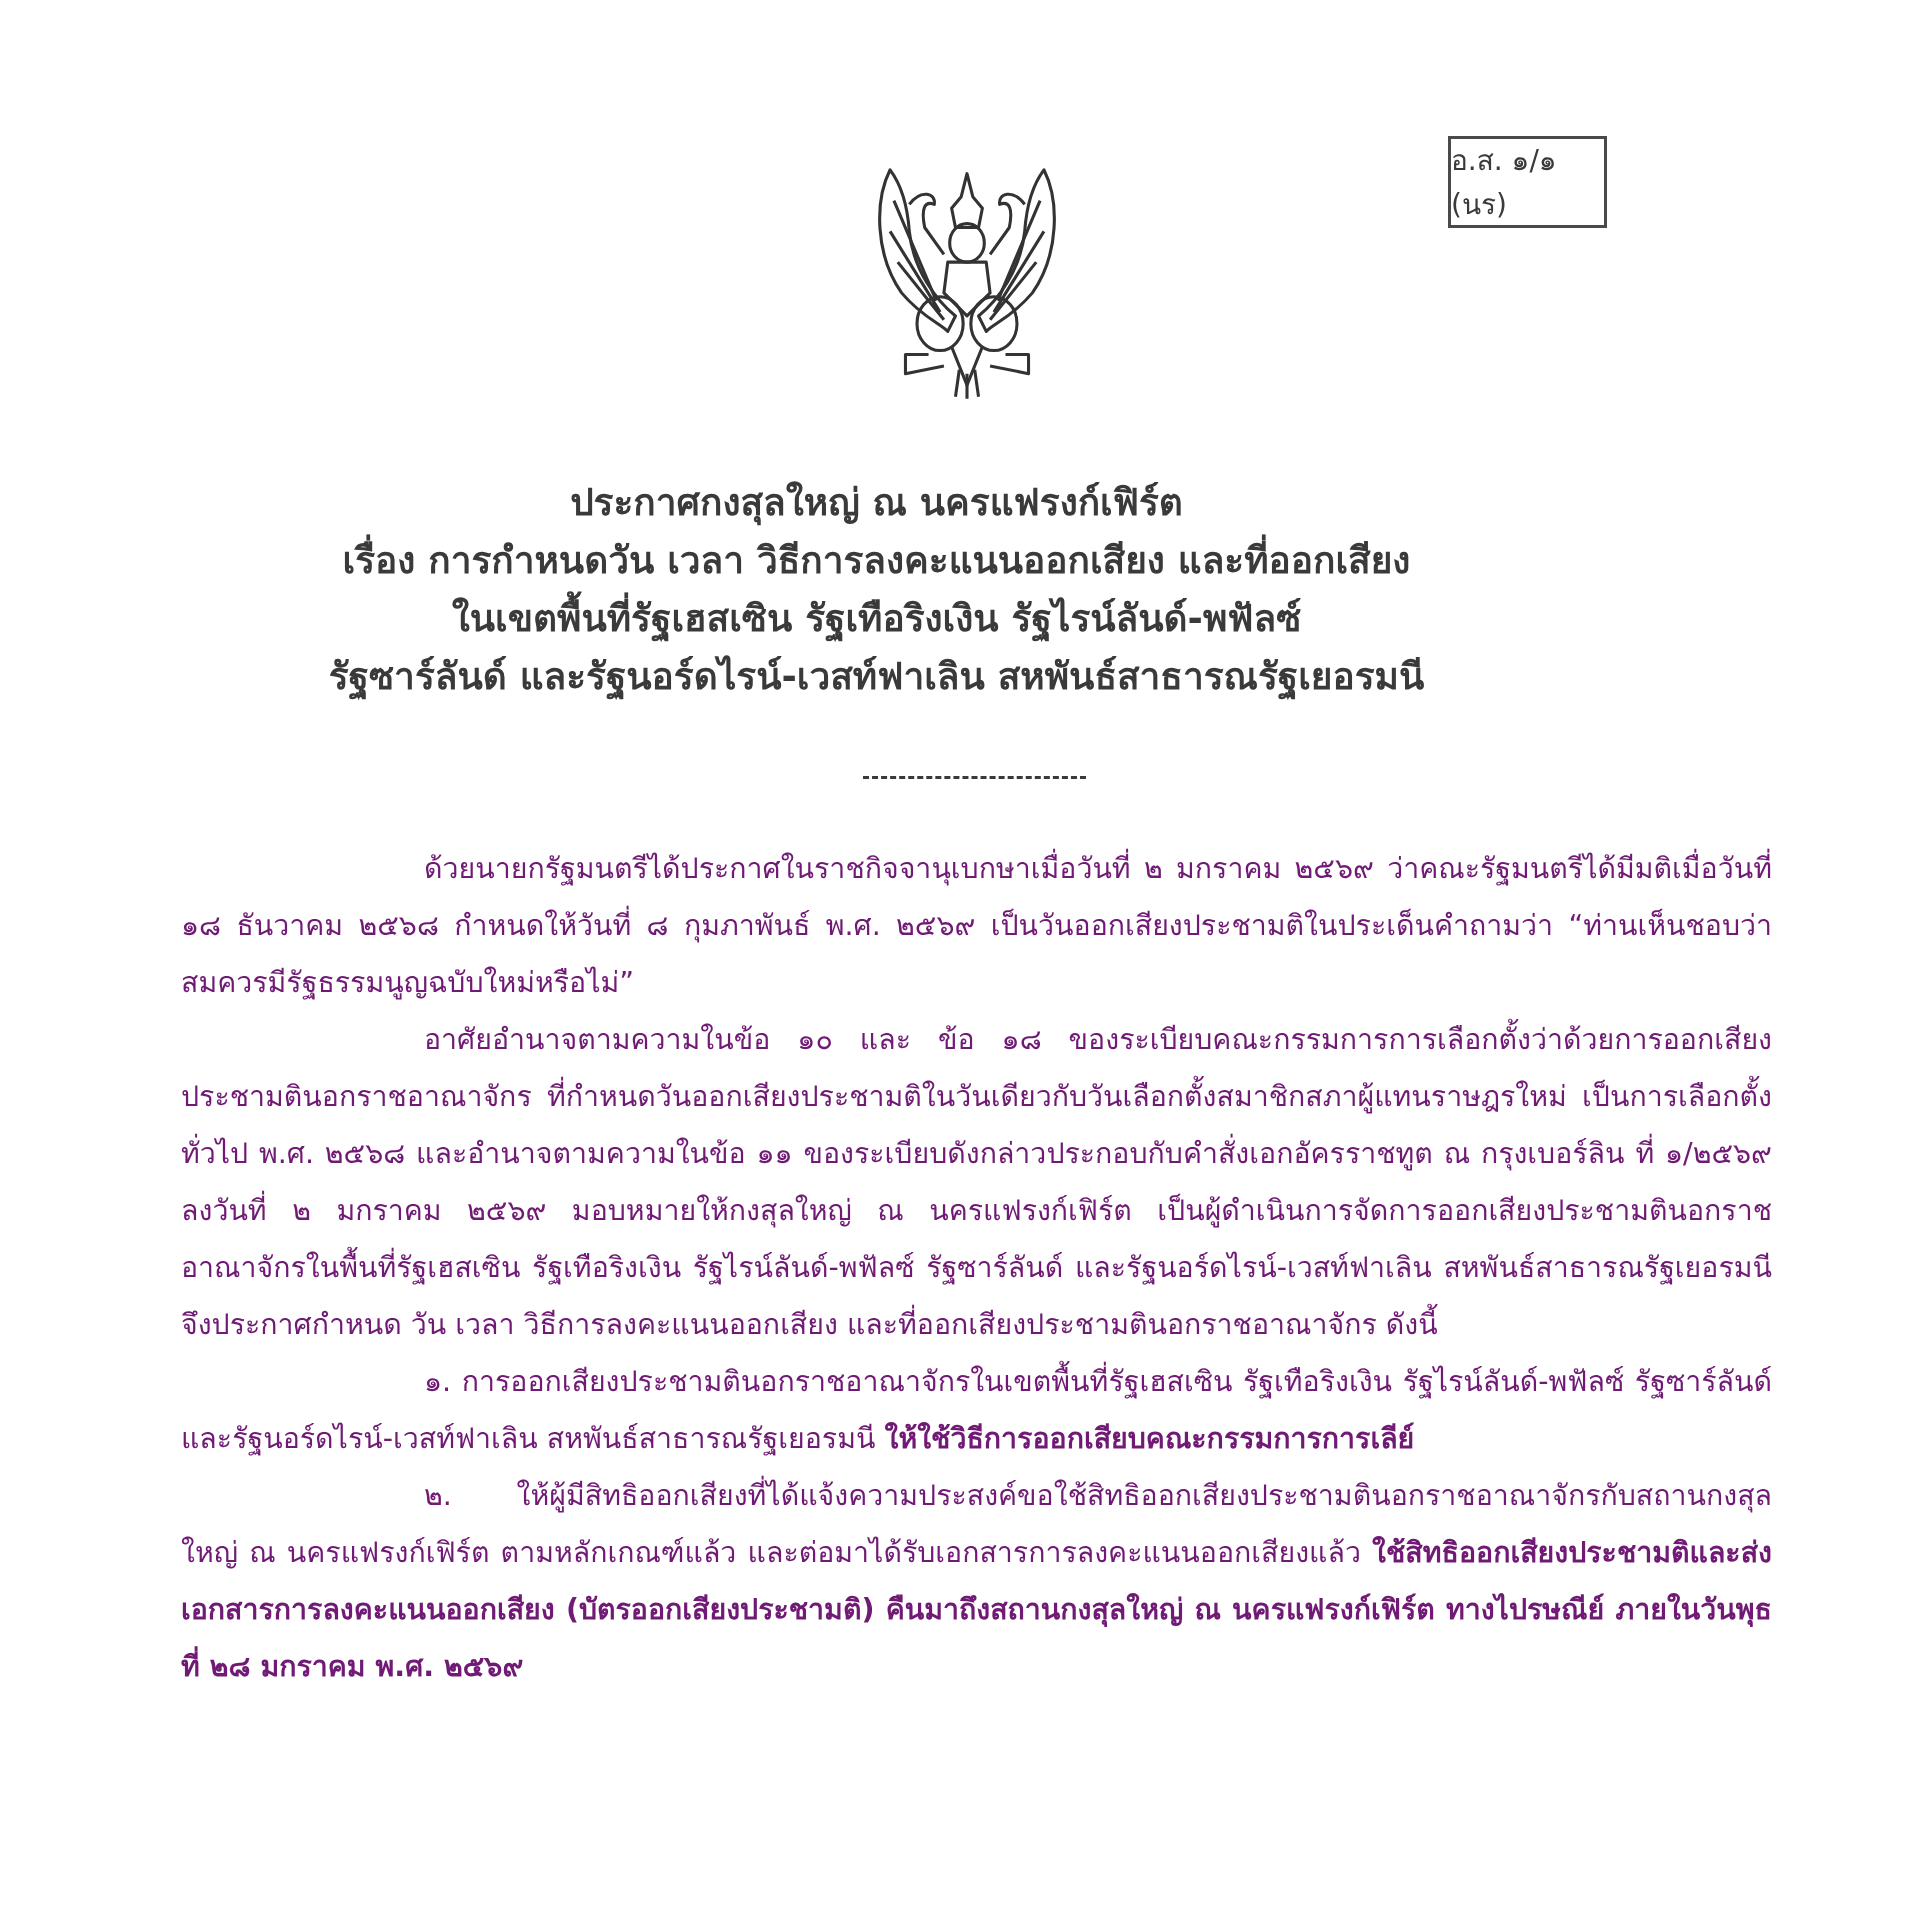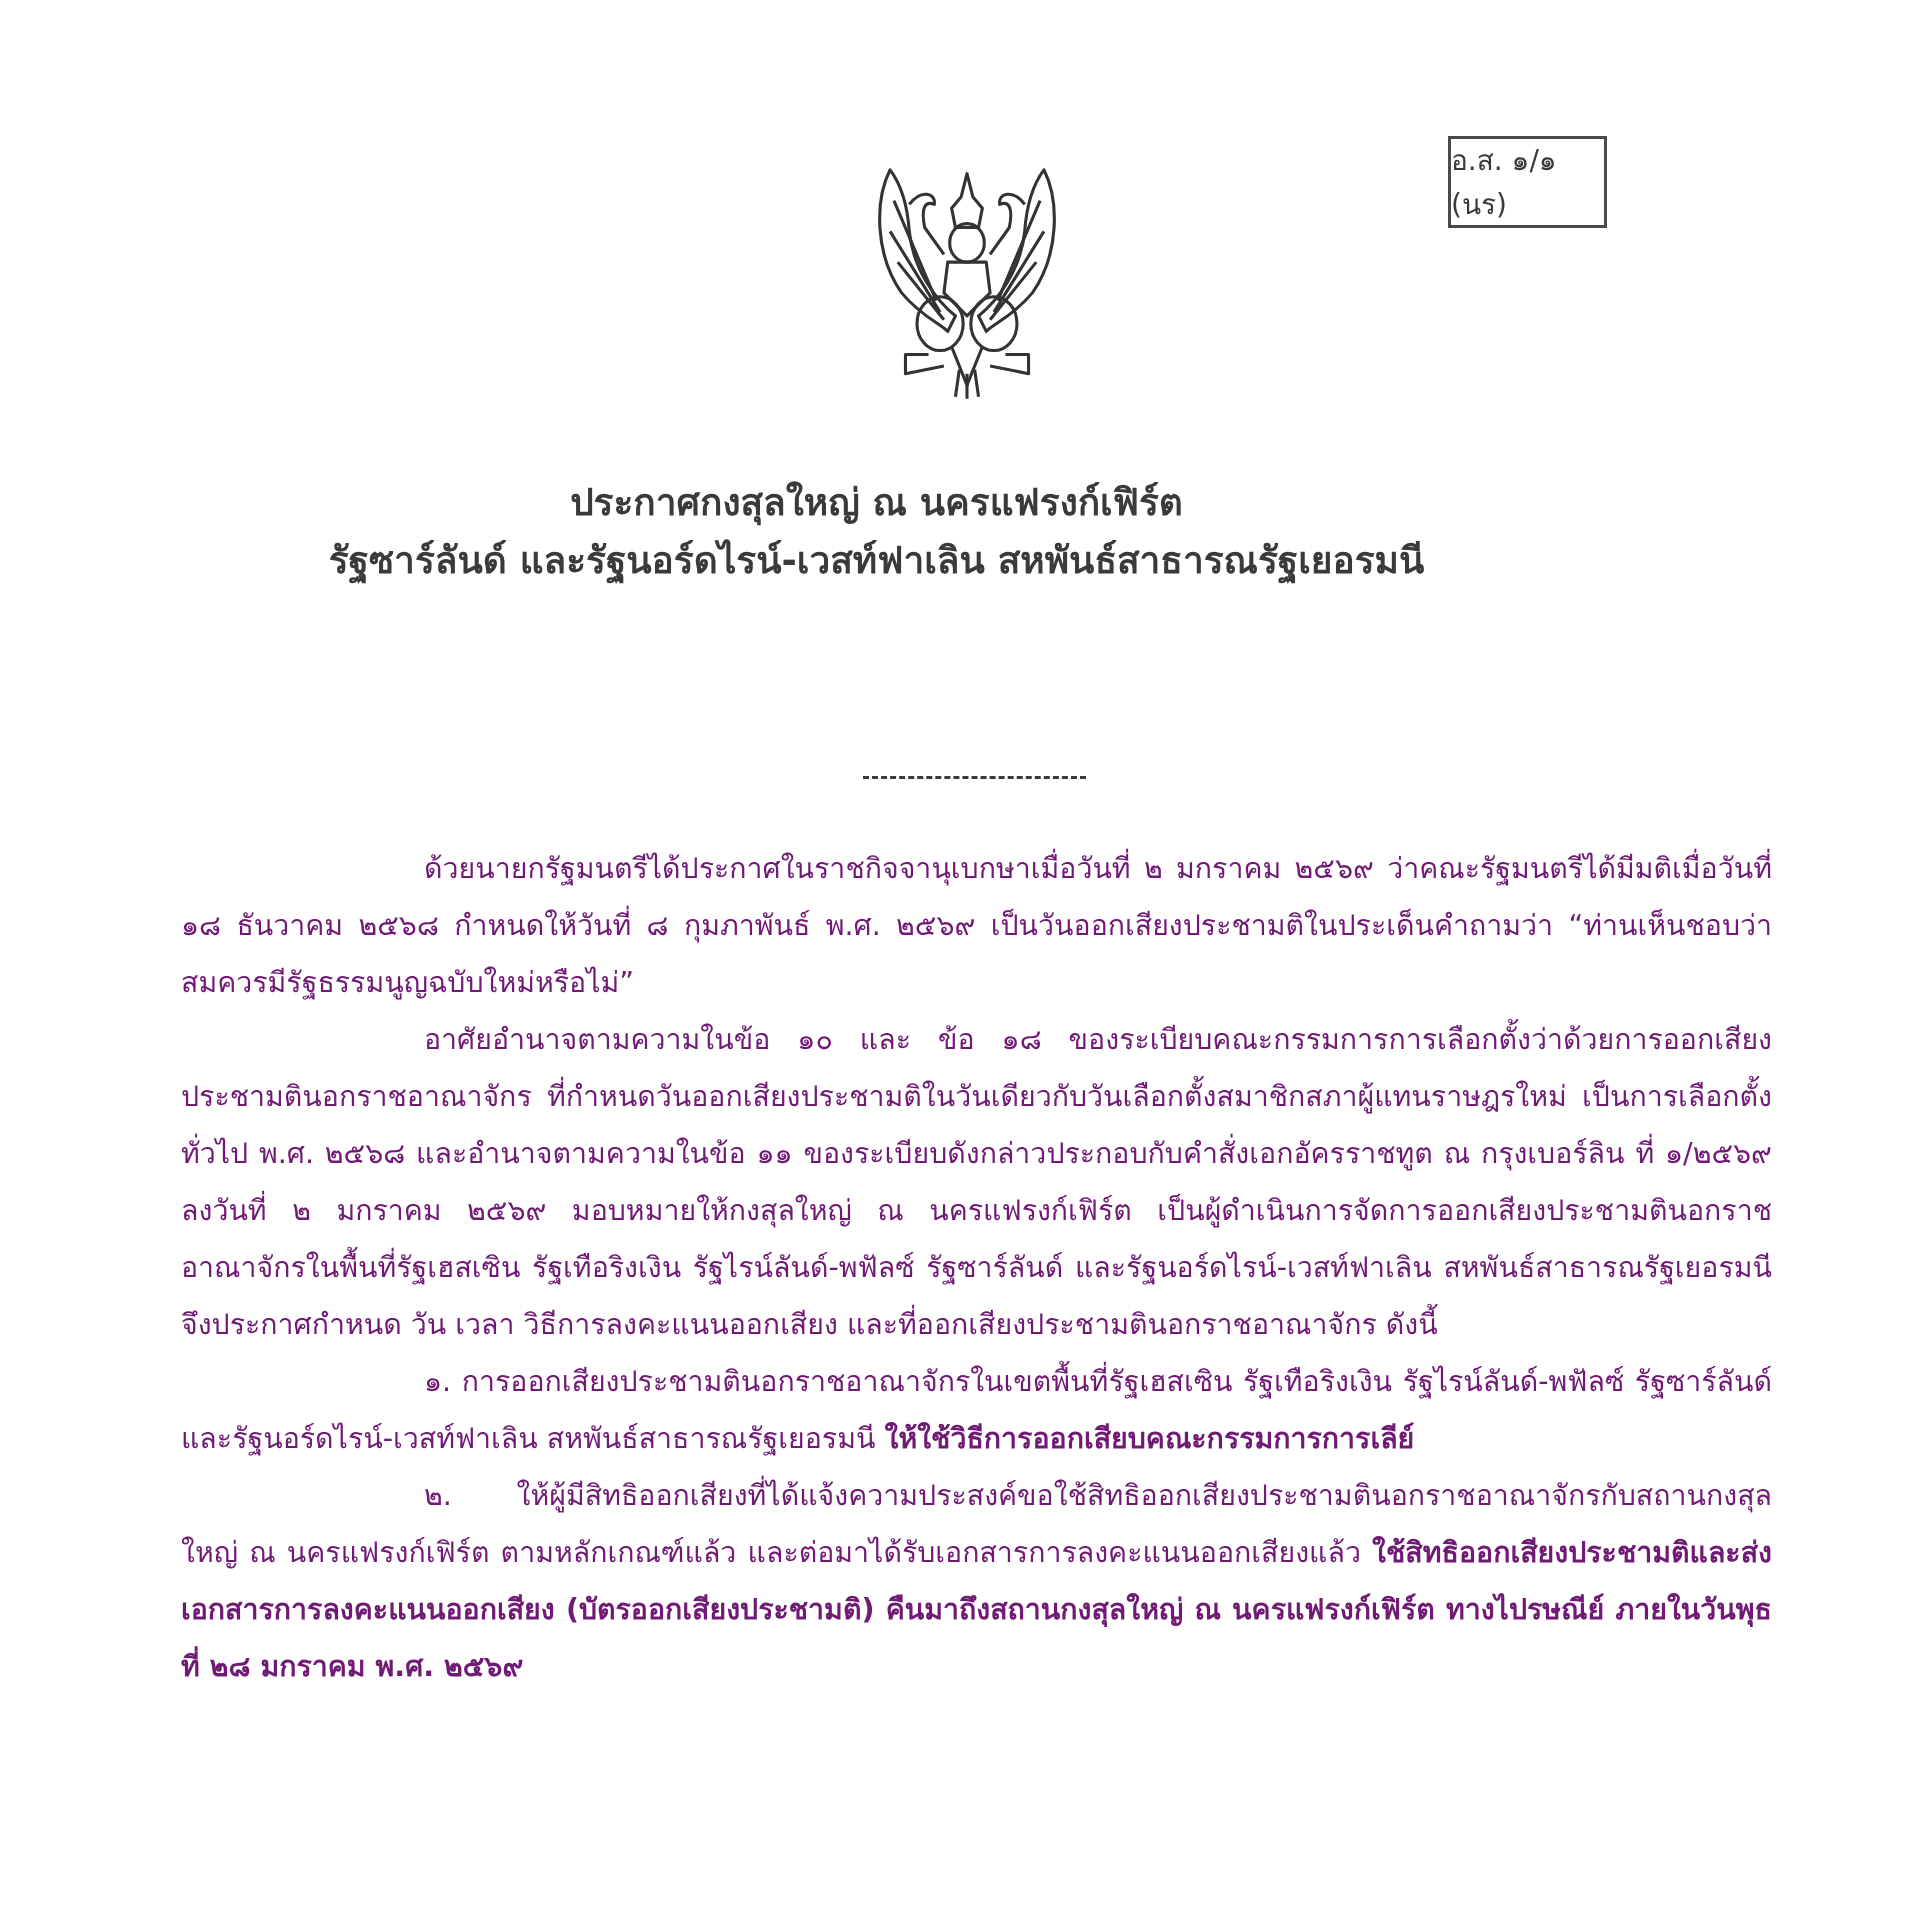--- a/index.html
+++ b/index.html
@@ -56,20 +56,22 @@
       <ellipse cx="190" cy="440" rx="60" ry="70"></ellipse>
       <ellipse cx="330" cy="440" rx="60" ry="70"></ellipse>
       <path d="M160 520 L100 520 L100 570 L200 550 M360 520 L420 520 L420 570 L320 550"></path>
       <path d="M220 500 L260 600 L300 500"></path>
       <path d="M240 560 L230 630 M260 570 L260 635 M280 560 L290 630"></path>
     </g>
   </svg>
 
   <div class="title-block">
     <div class="title-line">ประกาศกงสุลใหญ่ ณ นครแฟรงก์เฟิร์ต</div>
+    <div class="title-line">เรื่อง การกำหนดวัน เวลา วิธีการลงคะแนนออกเสียง และที่ออกเสียง</div>
+    <div class="title-line">ในเขตพื้นที่รัฐเฮสเซิน รัฐเทือริงเงิน รัฐไรน์ลันด์-พฟัลซ์</div>
     <div class="title-line">รัฐซาร์ลันด์ และรัฐนอร์ดไรน์-เวสท์ฟาเลิน สหพันธ์สาธารณรัฐเยอรมนี</div>
   </div>
 
   <div class="dash-rule"></div>
 
   <div class="body-text" style="left:424px; width:1348px;">
     <p class="para" style="text-indent:0; margin-left:-243px; padding-left:0;">
       <span style="display:inline-block; width:243px;"></span><span>ด้วยนายกรัฐมนตรีได้ประกาศในราชกิจจานุเบกษาเมื่อวันที่ ๒ มกราคม ๒๕๖๙ ว่าคณะรัฐมนตรีได้มีมติเมื่อวันที่ ๑๘ ธันวาคม ๒๕๖๘ กำหนดให้วันที่ ๘ กุมภาพันธ์ พ.ศ. ๒๕๖๙ เป็นวันออกเสียงประชามติในประเด็นคำถามว่า “ท่านเห็นชอบว่าสมควรมีรัฐธรรมนูญฉบับใหม่หรือไม่”</span>
     </p>
     <p class="para" style="margin-left:-243px;">

